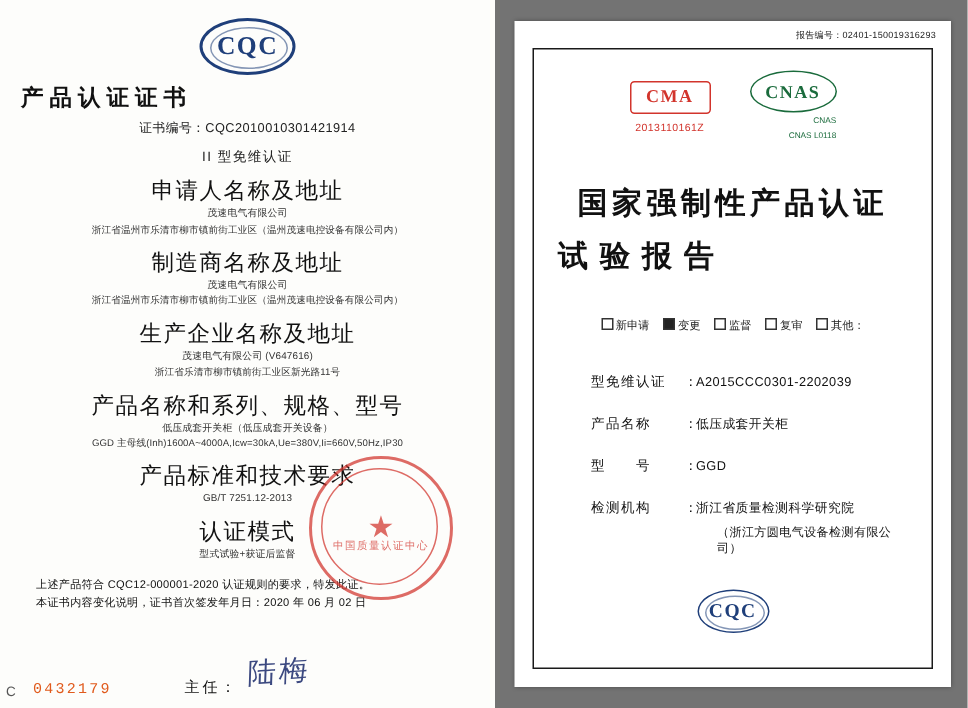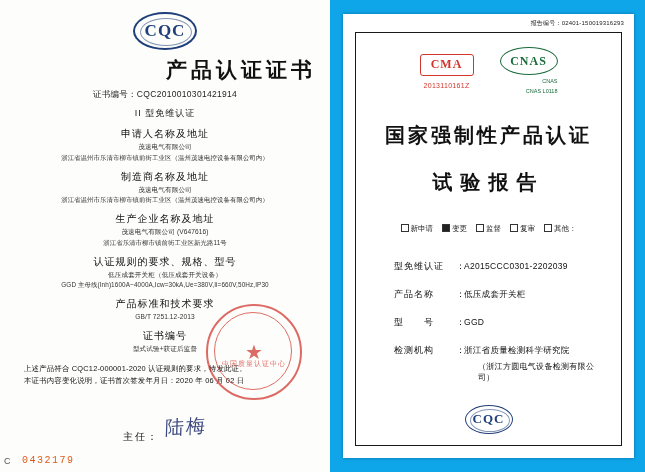--- a/index.html
+++ b/index.html
@@ -58,23 +58,23 @@
   .cqc-oval::before {
     content: "";
     position: absolute;
     left: 5px; top: 4px;
     width: 50px; height: 26px;
     border: 1px solid #1f3f7a;
     border-radius: 50%;
     opacity: .55;
   }
   .cert-title {
-    text-align: right;
-    font-family: "Liberation Serif", serif;
-    font-size: 21px;
+    text-align: left;
+    font-family: "Liberation Serif", serif;
+    font-size: 15px;
     font-weight: bold;
     letter-spacing: 4px;
     color: #111;
     margin-top: 6px;
   }
   .cert-num {
     text-align: center;
     font-size: 8.5px;
     color: #222;
     margin-top: 5px;
@@ -85,21 +85,21 @@
     font-size: 9px;
     color: #222;
     margin-top: 6px;
     letter-spacing: 1px;
   }
   .field-block {
     margin-top: 7px;
     text-align: center;
   }
   .field-label {
-    font-size: 10px;
+    font-size: 15px;
     color: #111;
     letter-spacing: 1px;
   }
   .field-value {
     font-size: 6.6px;
     color: #333;
     margin-top: 2px;
     line-height: 1.35;
     letter-spacing: .1px;
   }
@@ -191,21 +191,21 @@
     bottom: 6px;
     font-size: 9px;
     color: #555;
   }
 
   
   .cert-right {
     position: relative;
     flex: 1;
     height: 472px;
-    background: #0ea5e9;
+    background: #737373;
     overflow: hidden;
   }
   .report-sheet {
     position: absolute;
     left: 13px;
     top: 14px;
     right: 11px;
     bottom: 14px;
     background: #ffffff;
     box-shadow: 0 0 3px rgba(0,0,0,.35);
@@ -284,27 +284,26 @@
   .report-title {
     text-align: center;
     font-family: "Liberation Serif", serif;
     font-size: 20px;
     font-weight: bold;
     letter-spacing: 3px;
     color: #111;
     margin-top: 26px;
   }
   .report-title2 {
-    text-align: center;
     font-family: "Liberation Serif", serif;
     font-size: 20px;
     font-weight: bold;
     letter-spacing: 8px;
     color: #111;
-    margin-top: 20px;
+    margin-top: 8px;
   }
   .checkrow {
     display: flex;
     justify-content: center;
     gap: 9px;
     margin-top: 28px;
     font-size: 7.5px;
     color: #222;
   }
   .checkrow .chk {
@@ -395,32 +394,32 @@
         <div class="field-value small">浙江省温州市乐清市柳市镇前街工业区（温州茂速电控设备有限公司内）</div>
       </div>
 
       <div class="field-block">
         <div class="field-label">生产企业名称及地址</div>
         <div class="field-value">茂速电气有限公司 (V647616)</div>
         <div class="field-value small">浙江省乐清市柳市镇前街工业区新光路11号</div>
       </div>
 
       <div class="field-block">
-        <div class="field-label">认证规则的要求、规格、型号</div>
+        <div class="field-label">产品名称和系列、规格、型号</div>
         <div class="field-value">低压成套开关柜（低压成套开关设备）</div>
         <div class="field-value small">GGD 主母线(Inh)1600A~4000A,Icw=30kA,Ue=380V,Ii=660V,50Hz,IP30</div>
       </div>
 
       <div class="field-block">
         <div class="field-label">产品标准和技术要求</div>
         <div class="field-value">GB/T 7251.12-2013</div>
       </div>
 
       <div class="field-block">
-        <div class="field-label">证书编号</div>
+        <div class="field-label">认证模式</div>
         <div class="field-value">型式试验+获证后监督</div>
       </div>
 
       <div class="para">
         <div>上述产品符合 CQC12-000001-2020 认证规则的要求，特发此证。</div>
         <div>本证书内容变化说明，证书首次签发年月日：2020 年 06 月 02 日</div>
       </div>
 
       <div class="sign-row">
         <span class="sign-label">主任：</span>

